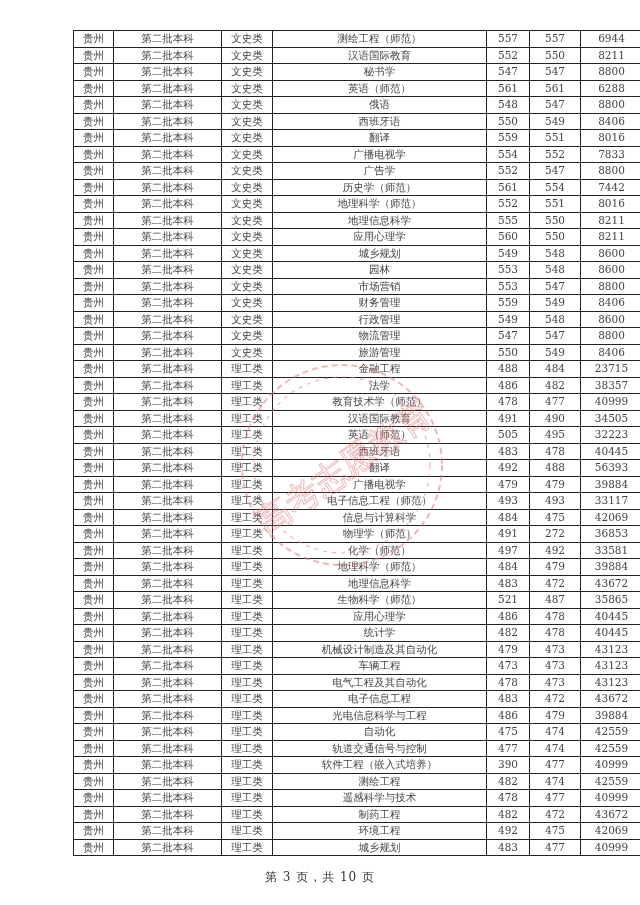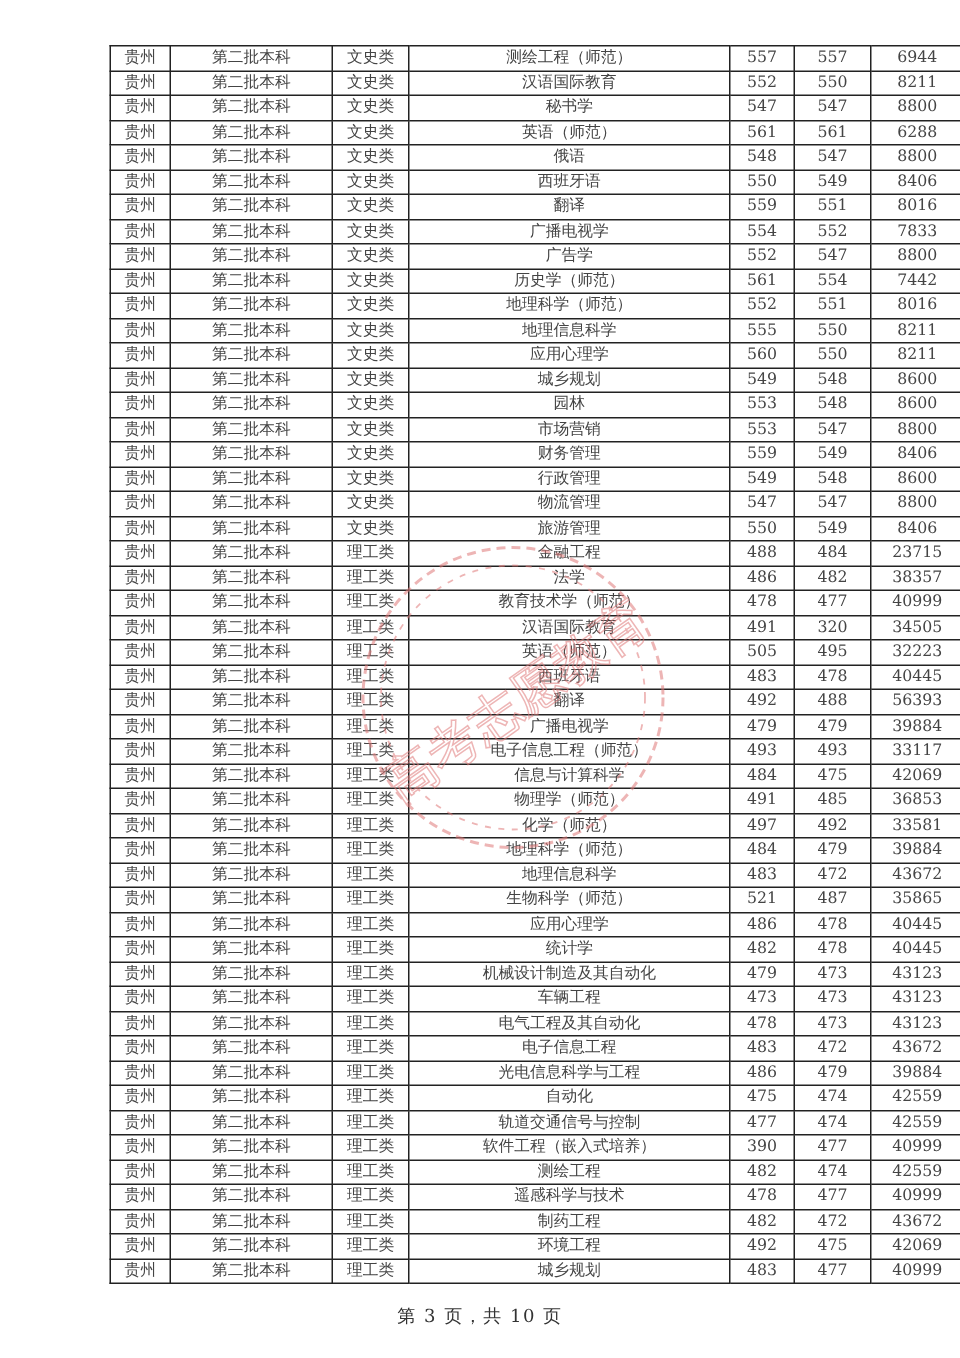--- a/index.html
+++ b/index.html
@@ -292,21 +292,21 @@
           <td>478</td>
           <td>477</td>
           <td>40999</td>
         </tr>
         <tr>
           <td>贵州</td>
           <td>第二批本科</td>
           <td>理工类</td>
           <td>汉语国际教育</td>
           <td>491</td>
-          <td>320</td>
+          <td>490</td>
           <td>34505</td>
         </tr>
         <tr>
           <td>贵州</td>
           <td>第二批本科</td>
           <td>理工类</td>
           <td>英语（师范）</td>
           <td>505</td>
           <td>495</td>
           <td>32223</td>
@@ -355,21 +355,21 @@
           <td>484</td>
           <td>475</td>
           <td>42069</td>
         </tr>
         <tr>
           <td>贵州</td>
           <td>第二批本科</td>
           <td>理工类</td>
           <td>物理学（师范）</td>
           <td>491</td>
-          <td>485</td>
+          <td>272</td>
           <td>36853</td>
         </tr>
         <tr>
           <td>贵州</td>
           <td>第二批本科</td>
           <td>理工类</td>
           <td>化学（师范）</td>
           <td>497</td>
           <td>492</td>
           <td>33581</td>

